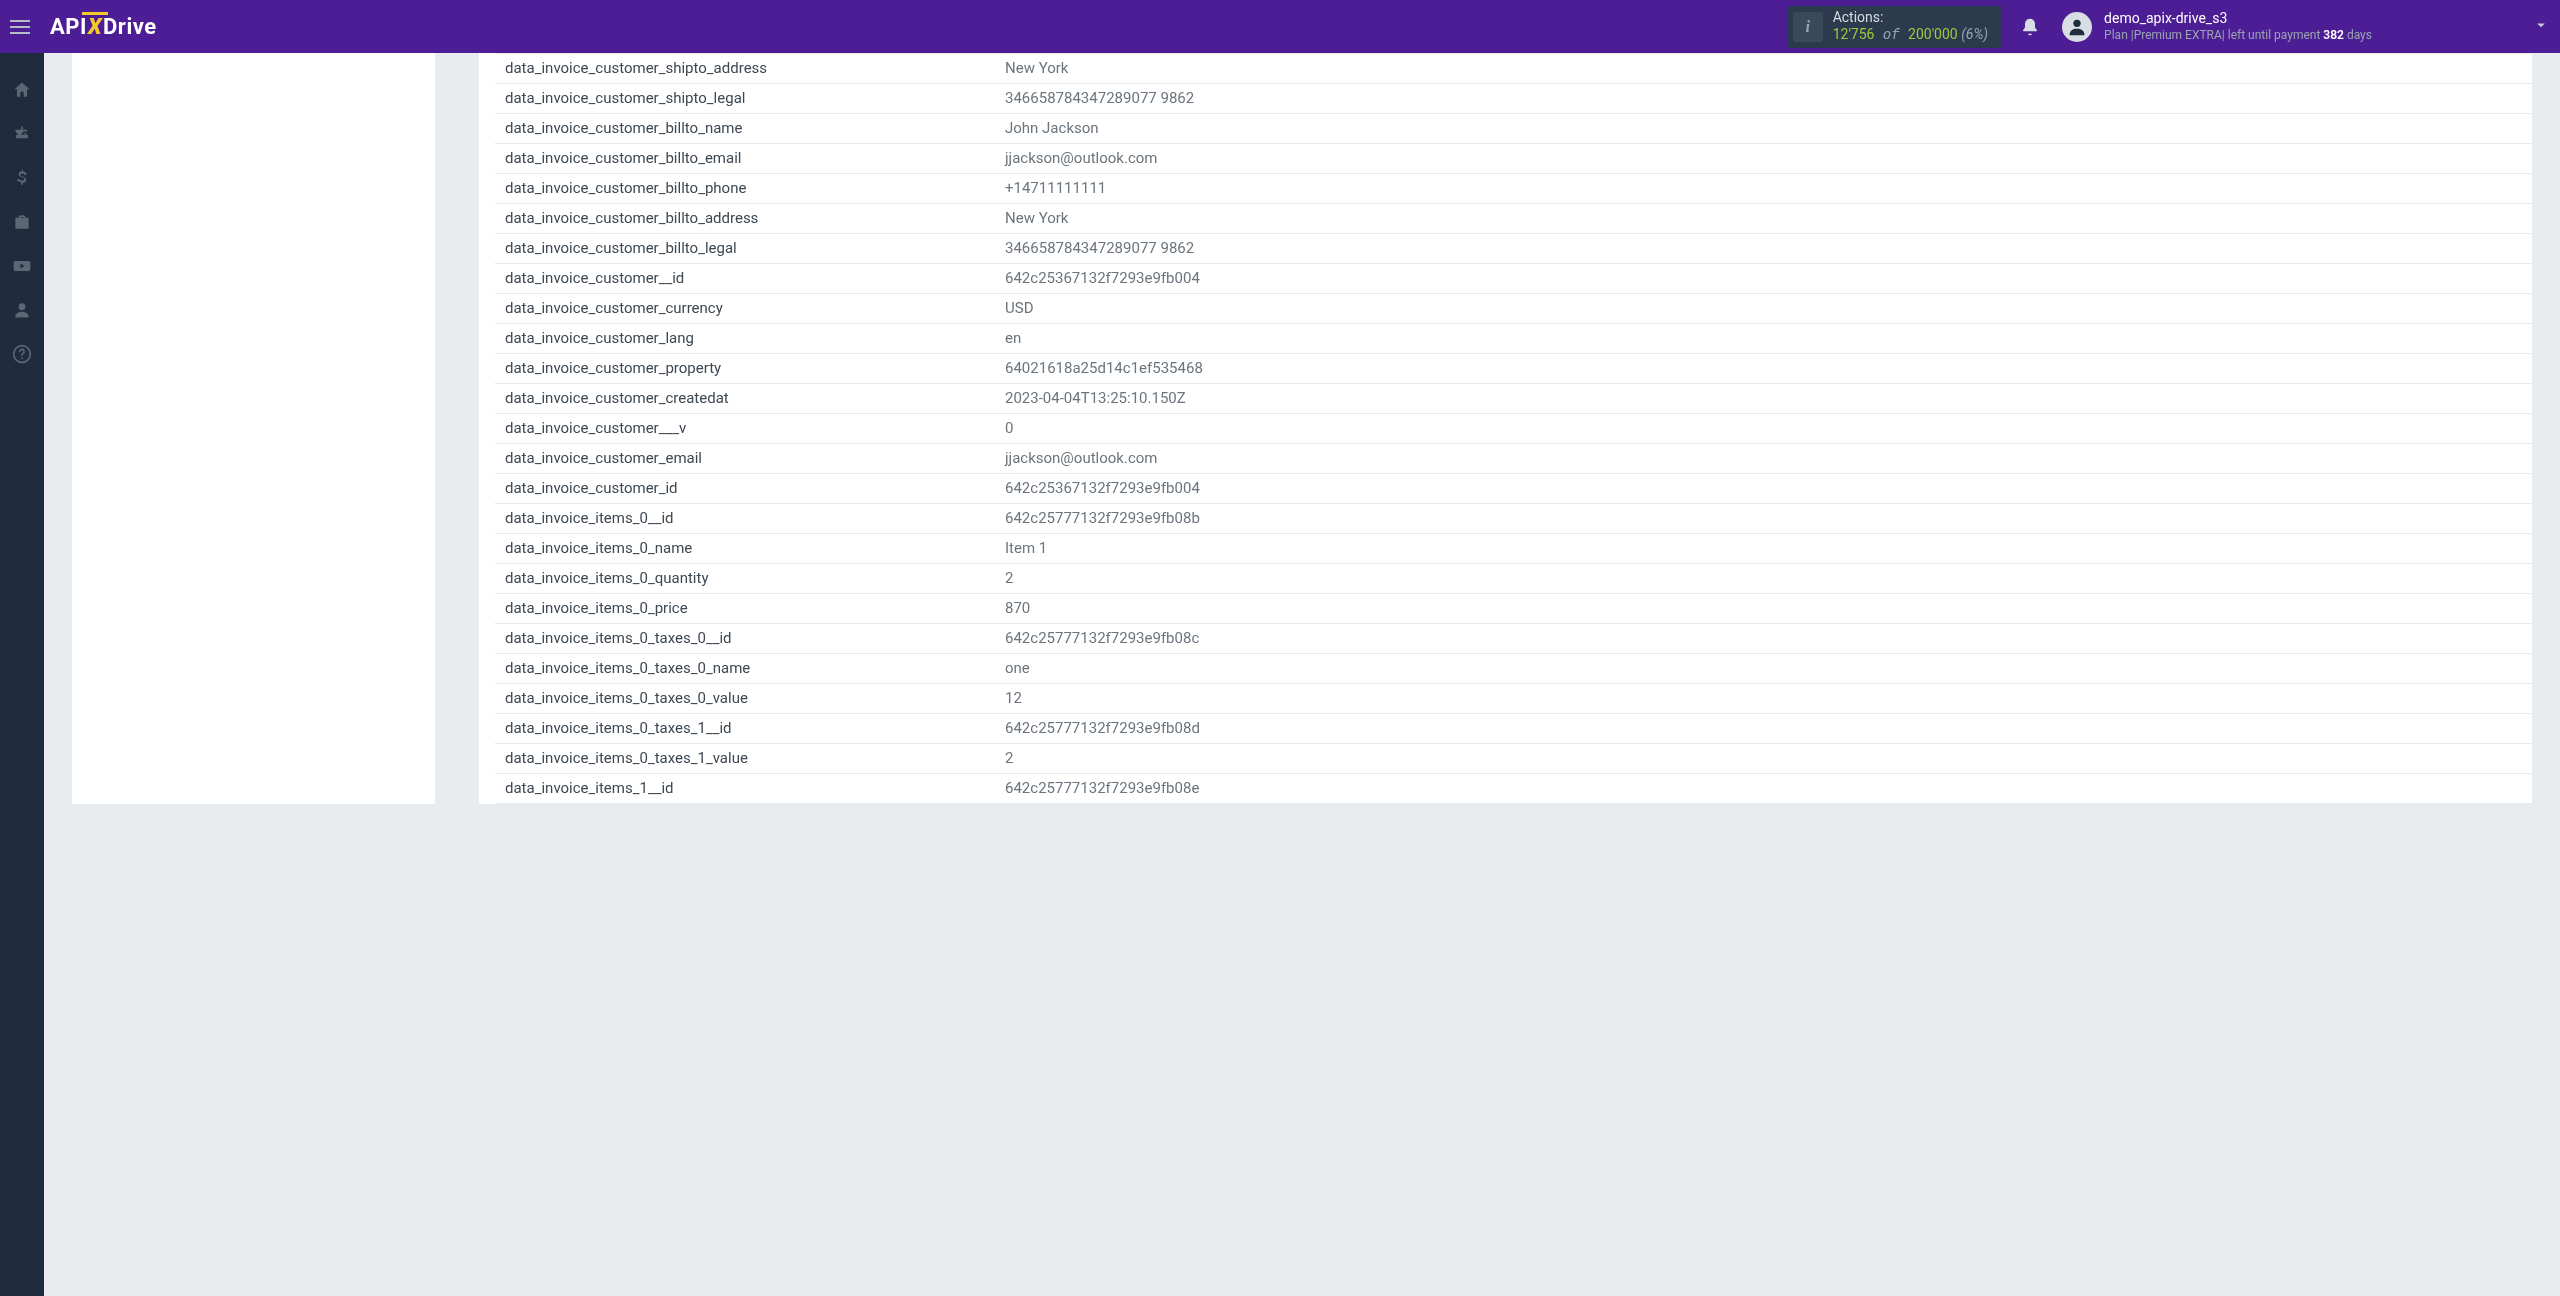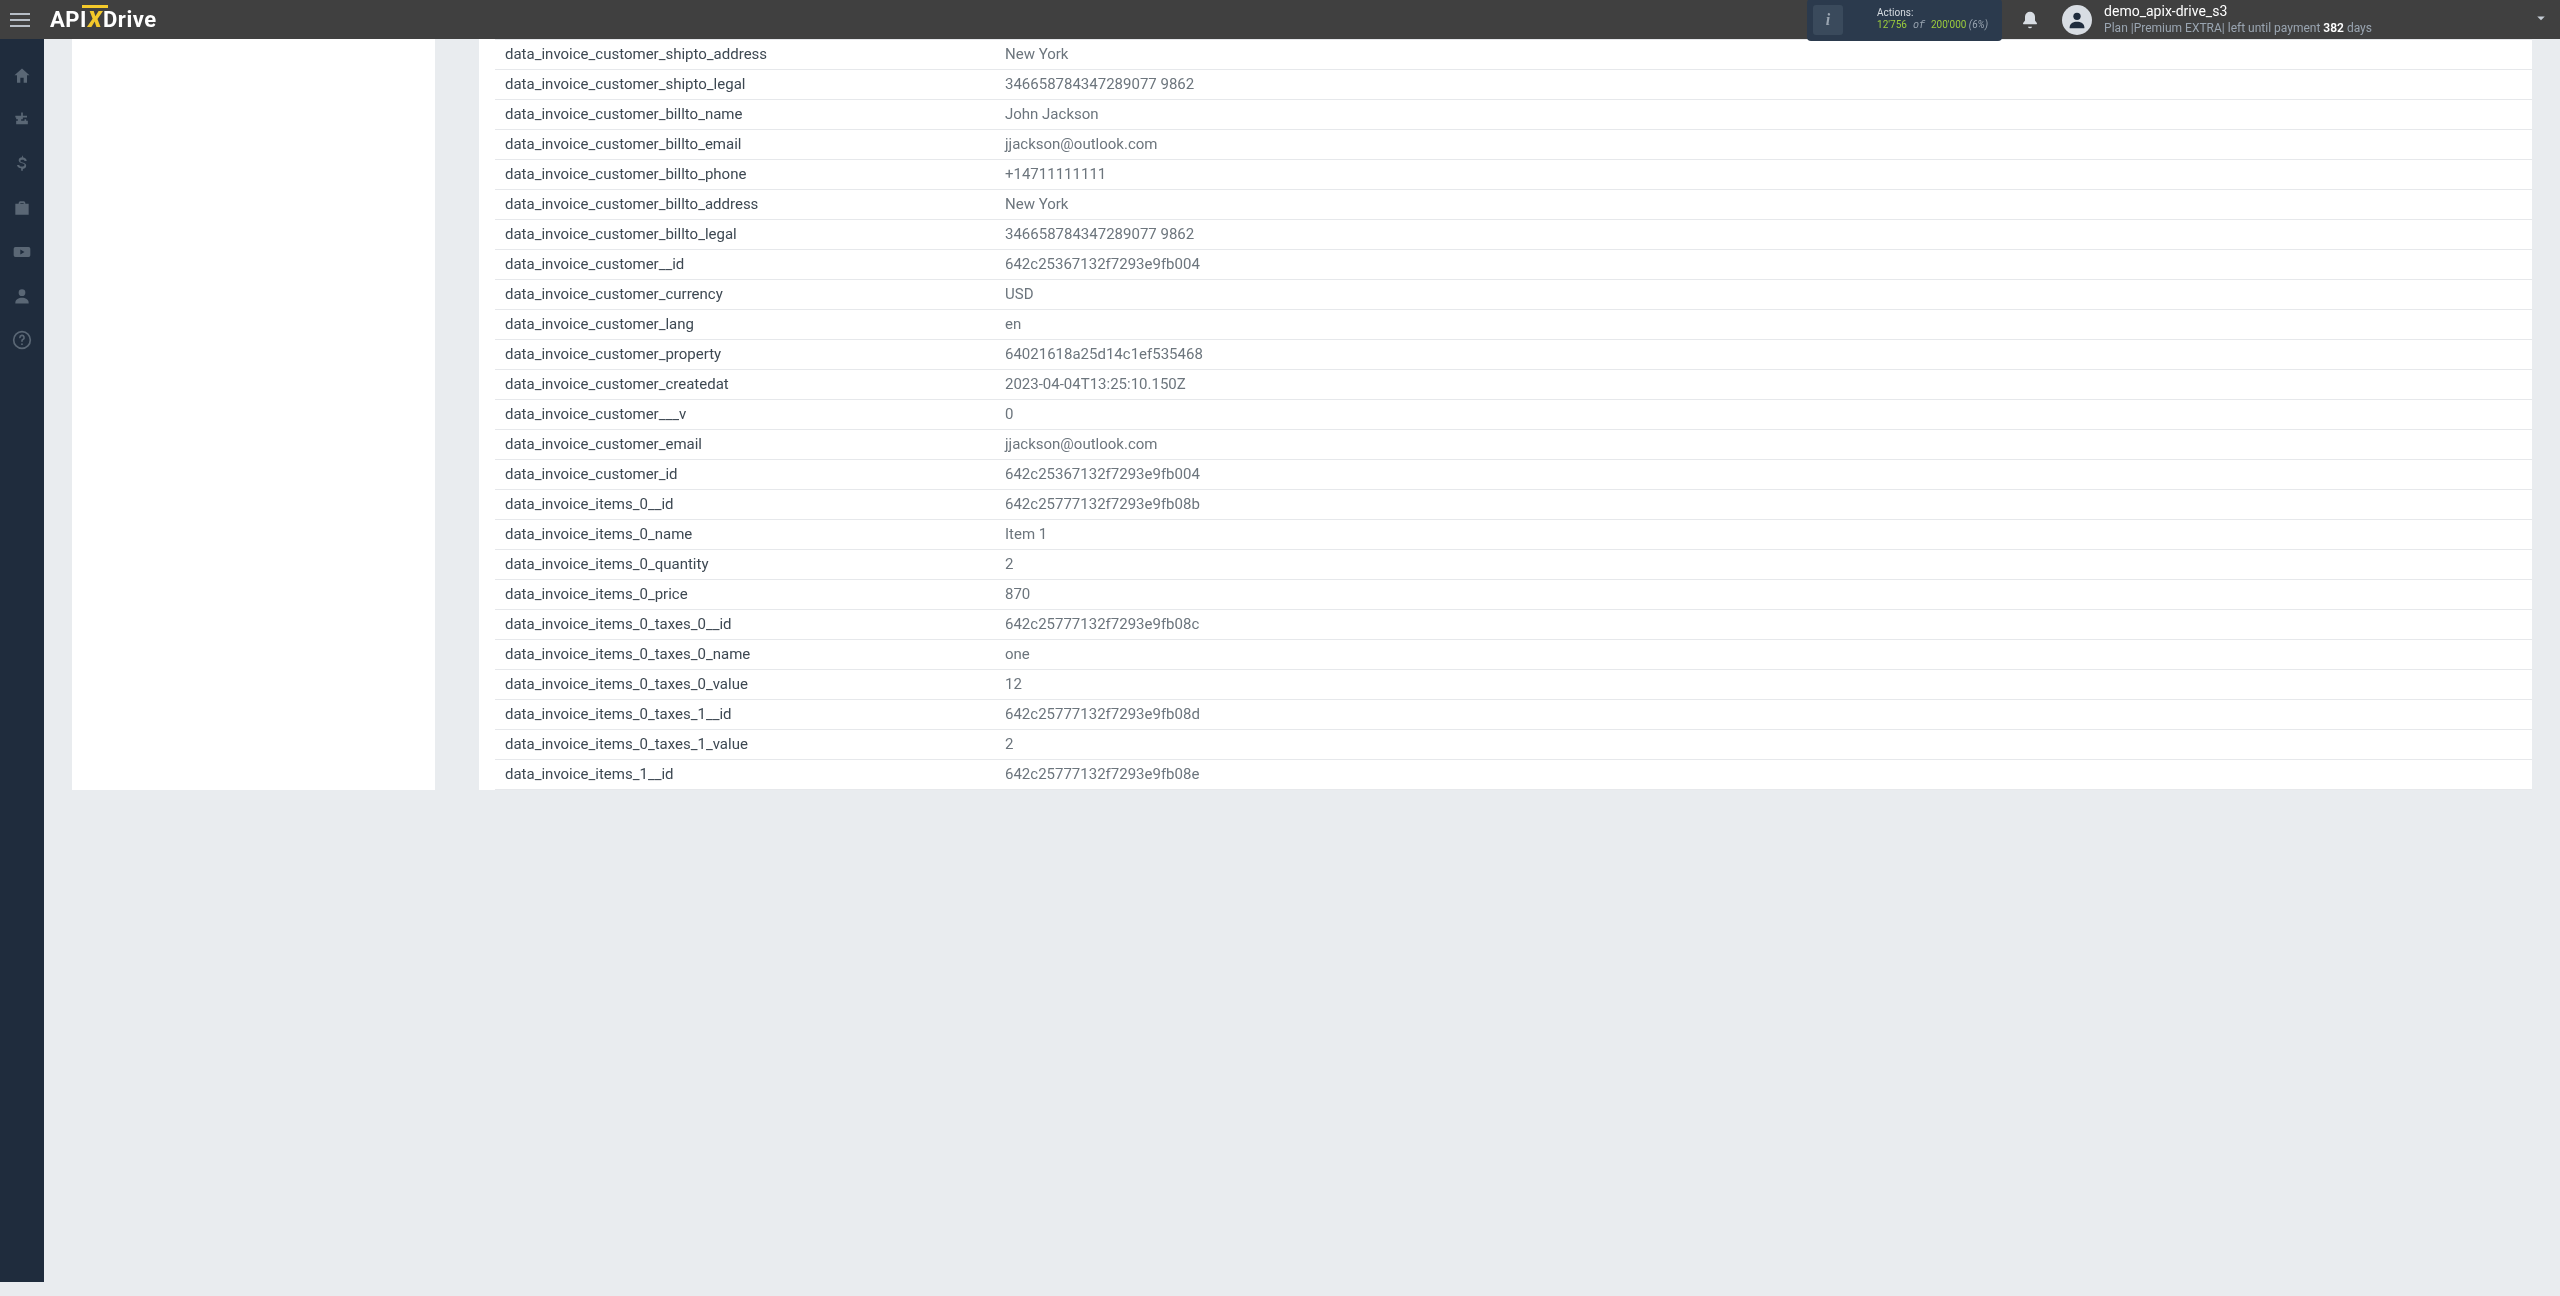--- a/index.html
+++ b/index.html
@@ -1,21 +1,21 @@
 <!DOCTYPE html>
 <html><head>
 <meta charset="utf-8">
 <style>
   * { margin: 0; padding: 0; box-sizing: border-box; }
   html, body { width: 100%; height: 100%; font-family: -apple-system, BlinkMacSystemFont, "Segoe UI", Roboto, Helvetica, Arial, sans-serif; background: #e9ecef; color: #333; }
   
   
   .topbar {
-    height: 39px;
-    background: #404040;
+    height: 53px;
+    background: #4c1d95;
     display: flex;
     align-items: center;
     padding: 0 10px;
     color: #fff;
     position: relative;
     z-index: 10;
   }
   .hamburger {
     width: 28px; height: 28px; display: flex; flex-direction: column; justify-content: center; gap: 4px; cursor: pointer; margin-right: 12px;
   }
@@ -33,21 +33,21 @@
     border-radius: 4px;
     display: flex;
     align-items: center;
     padding: 4px 14px 4px 6px;
     margin-right: 18px;
     height: 42px;
   }
   .actions-box .info-icon {
     width: 30px; height: 30px; background: #3a4a5c; border-radius: 3px; display: flex; align-items: center; justify-content: center; margin-right: 10px; color: #9aa5b1; font-style: italic; font-weight: bold; font-family: Georgia, serif; font-size: 16px;
   }
-  .actions-text { font-size: 10px; line-height: 1.25; margin-left: 24px; }
+  .actions-text { font-size: 14px; line-height: 1.25; }
   .actions-text .label { color: #d8dde3; }
   .actions-text .count { color: #9ccc3c; }
   .actions-text .of { color: #9aa5b1; font-style: italic; font-family: Liberation Mono, monospace; }
   .actions-text .total { color: #9ccc3c; }
   .actions-text .pct { color: #9aa5b1; font-style: italic; }
   
   .bell-icon { color: #d8dde3; margin-right: 22px; cursor: pointer; }
   .bell-icon svg { width: 20px; height: 20px; display: block; }
   
   .user-block { display: flex; align-items: center; cursor: pointer; }

